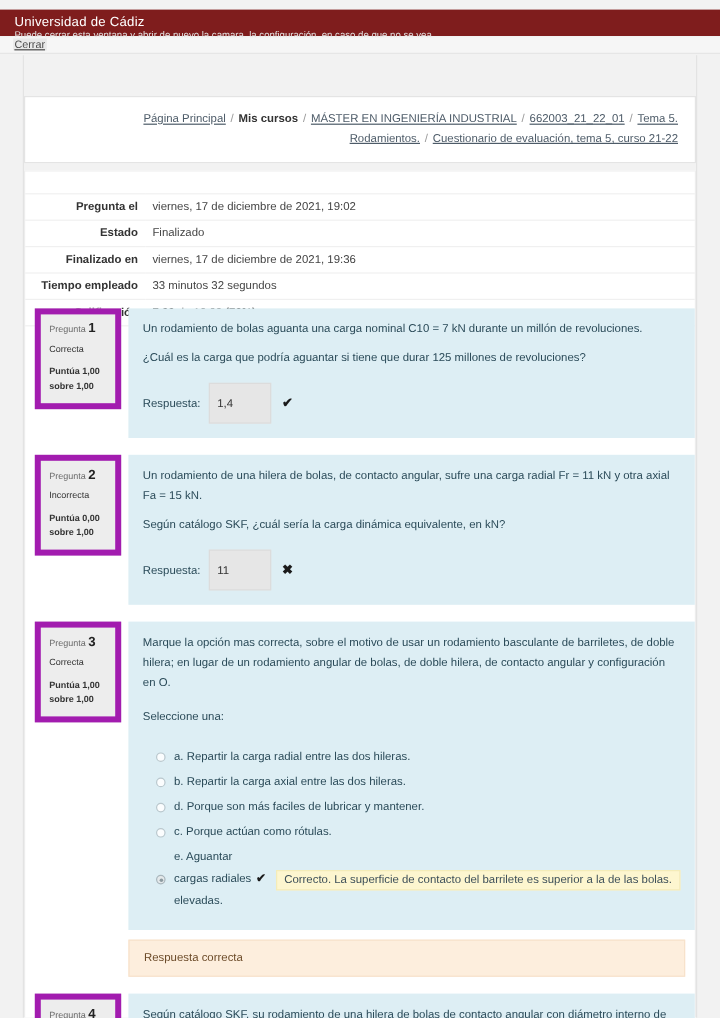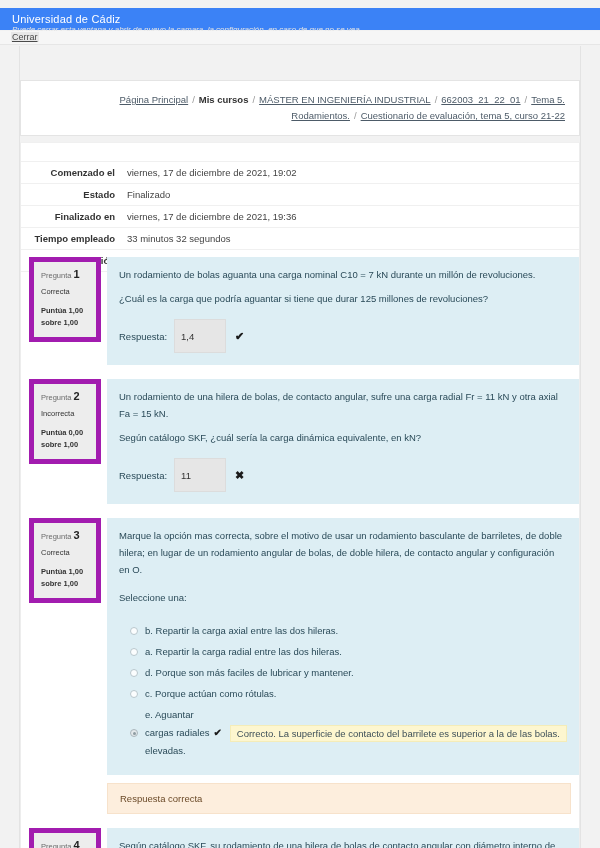--- a/index.html
+++ b/index.html
@@ -9,37 +9,37 @@
     background: #f2f2f2;
     font-family: "Liberation Sans", sans-serif;
     color: #333;
     overflow: hidden;
   }
 
   
   .topbar {
     position: absolute; top: 8px; left: 0;
     width: 600px; height: 22px;
-    background: #3b82f6;
+    background: #7f1d1d;
     display: flex; align-items: center;
   }
   .brand {
     color: #ffffff;
     font-size: 11px;
     letter-spacing: .2px;
     padding-left: 12px;
     white-space: nowrap;
   }
 
   
   .ghost-line {
     position: absolute; top: 25px; left: 12px;
     width: 520px; height: 10px;
     font-size: 8px; color: #e4e4e4;
-    white-space: nowrap; overflow: hidden; font-style: italic;
+    white-space: nowrap; overflow: hidden;
   }
 
   
   .closerow {
     position: absolute; top: 31px; left: 0;
     width: 600px; height: 14px;
     background: #f6f6f6;
     border-bottom: 1px solid #e6e6e6;
   }
   .closelink {
@@ -221,21 +221,21 @@
   <div class="rail-right"></div>
 
   <div class="card crumbcard">
     <div class="crumbs" id="crumbs"><a>Página Principal</a><span class="slash">/</span><span class="plain">Mis cursos</span><span class="slash">/</span><a>MÁSTER EN INGENIERÍA INDUSTRIAL</a><span class="slash">/</span><a>662003_21_22_01</a><span class="slash">/</span><a>Tema 5. Rodamientos.</a><span class="slash">/</span><a>Cuestionario de evaluación, tema 5, curso 21-22</a></div>
   </div>
 
   <div class="card maincard">
     <table class="summary">
       <tbody id="summary-body">
           <tr>
-            <th>Comenzado el</th>
+            <th>Pregunta el</th>
             <td>viernes, 17 de diciembre de 2021, 19:02</td>
           </tr>
           <tr>
             <th>Estado</th>
             <td>Finalizado</td>
           </tr>
           <tr>
             <th>Finalizado en</th>
             <td>viernes, 17 de diciembre de 2021, 19:36</td>
           </tr>
@@ -294,25 +294,25 @@
             <div class="qstate">Correcta</div>
             <div class="qpts">Puntúa 1,00 sobre 1,00</div>
           </div>
           <div class="qbody">
             <div class="qtext">
               <p>Marque la opción mas correcta, sobre el motivo de usar un rodamiento basculante de barriletes, de doble hilera; en lugar de un rodamiento angular de bolas, de doble hilera, de contacto angular y configuración en O.</p>
             </div>
             <div class="selectone">Seleccione una:</div>
             <div class="choice">
               <span class="radio"></span>
+              <span>a. Repartir la carga radial entre las dos hileras.</span>
+            </div>
+            <div class="choice">
+              <span class="radio"></span>
               <span>b. Repartir la carga axial entre las dos hileras.</span>
-            </div>
-            <div class="choice">
-              <span class="radio"></span>
-              <span>a. Repartir la carga radial entre las dos hileras.</span>
             </div>
             <div class="choice">
               <span class="radio"></span>
               <span>d. Porque son más faciles de lubricar y mantener.</span>
             </div>
             <div class="choice">
               <span class="radio"></span>
               <span>c. Porque actúan como rótulas.</span>
             </div>
             <div class="choice">

